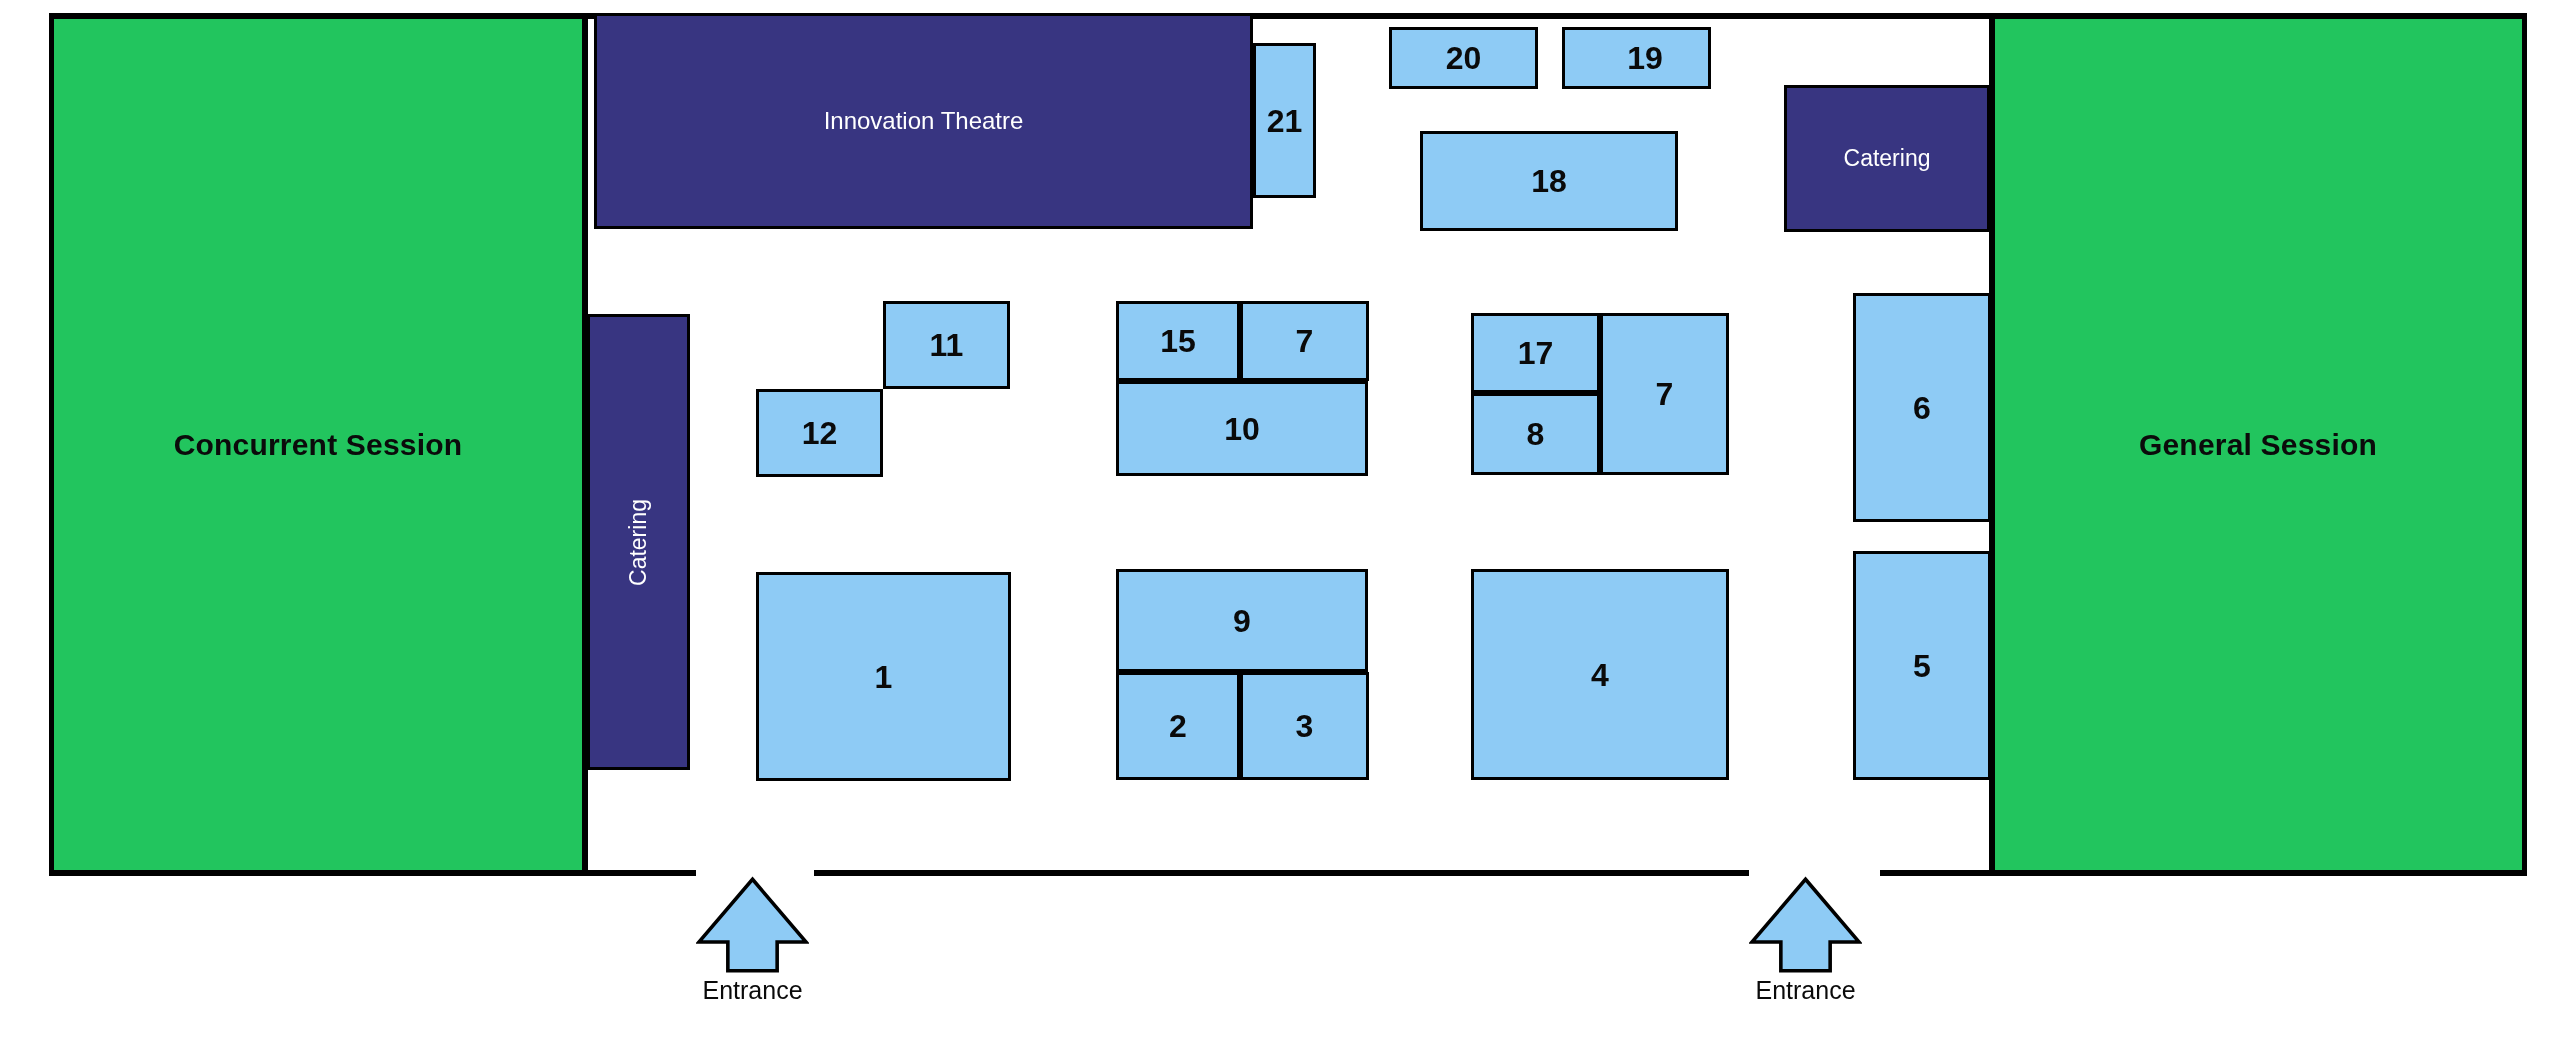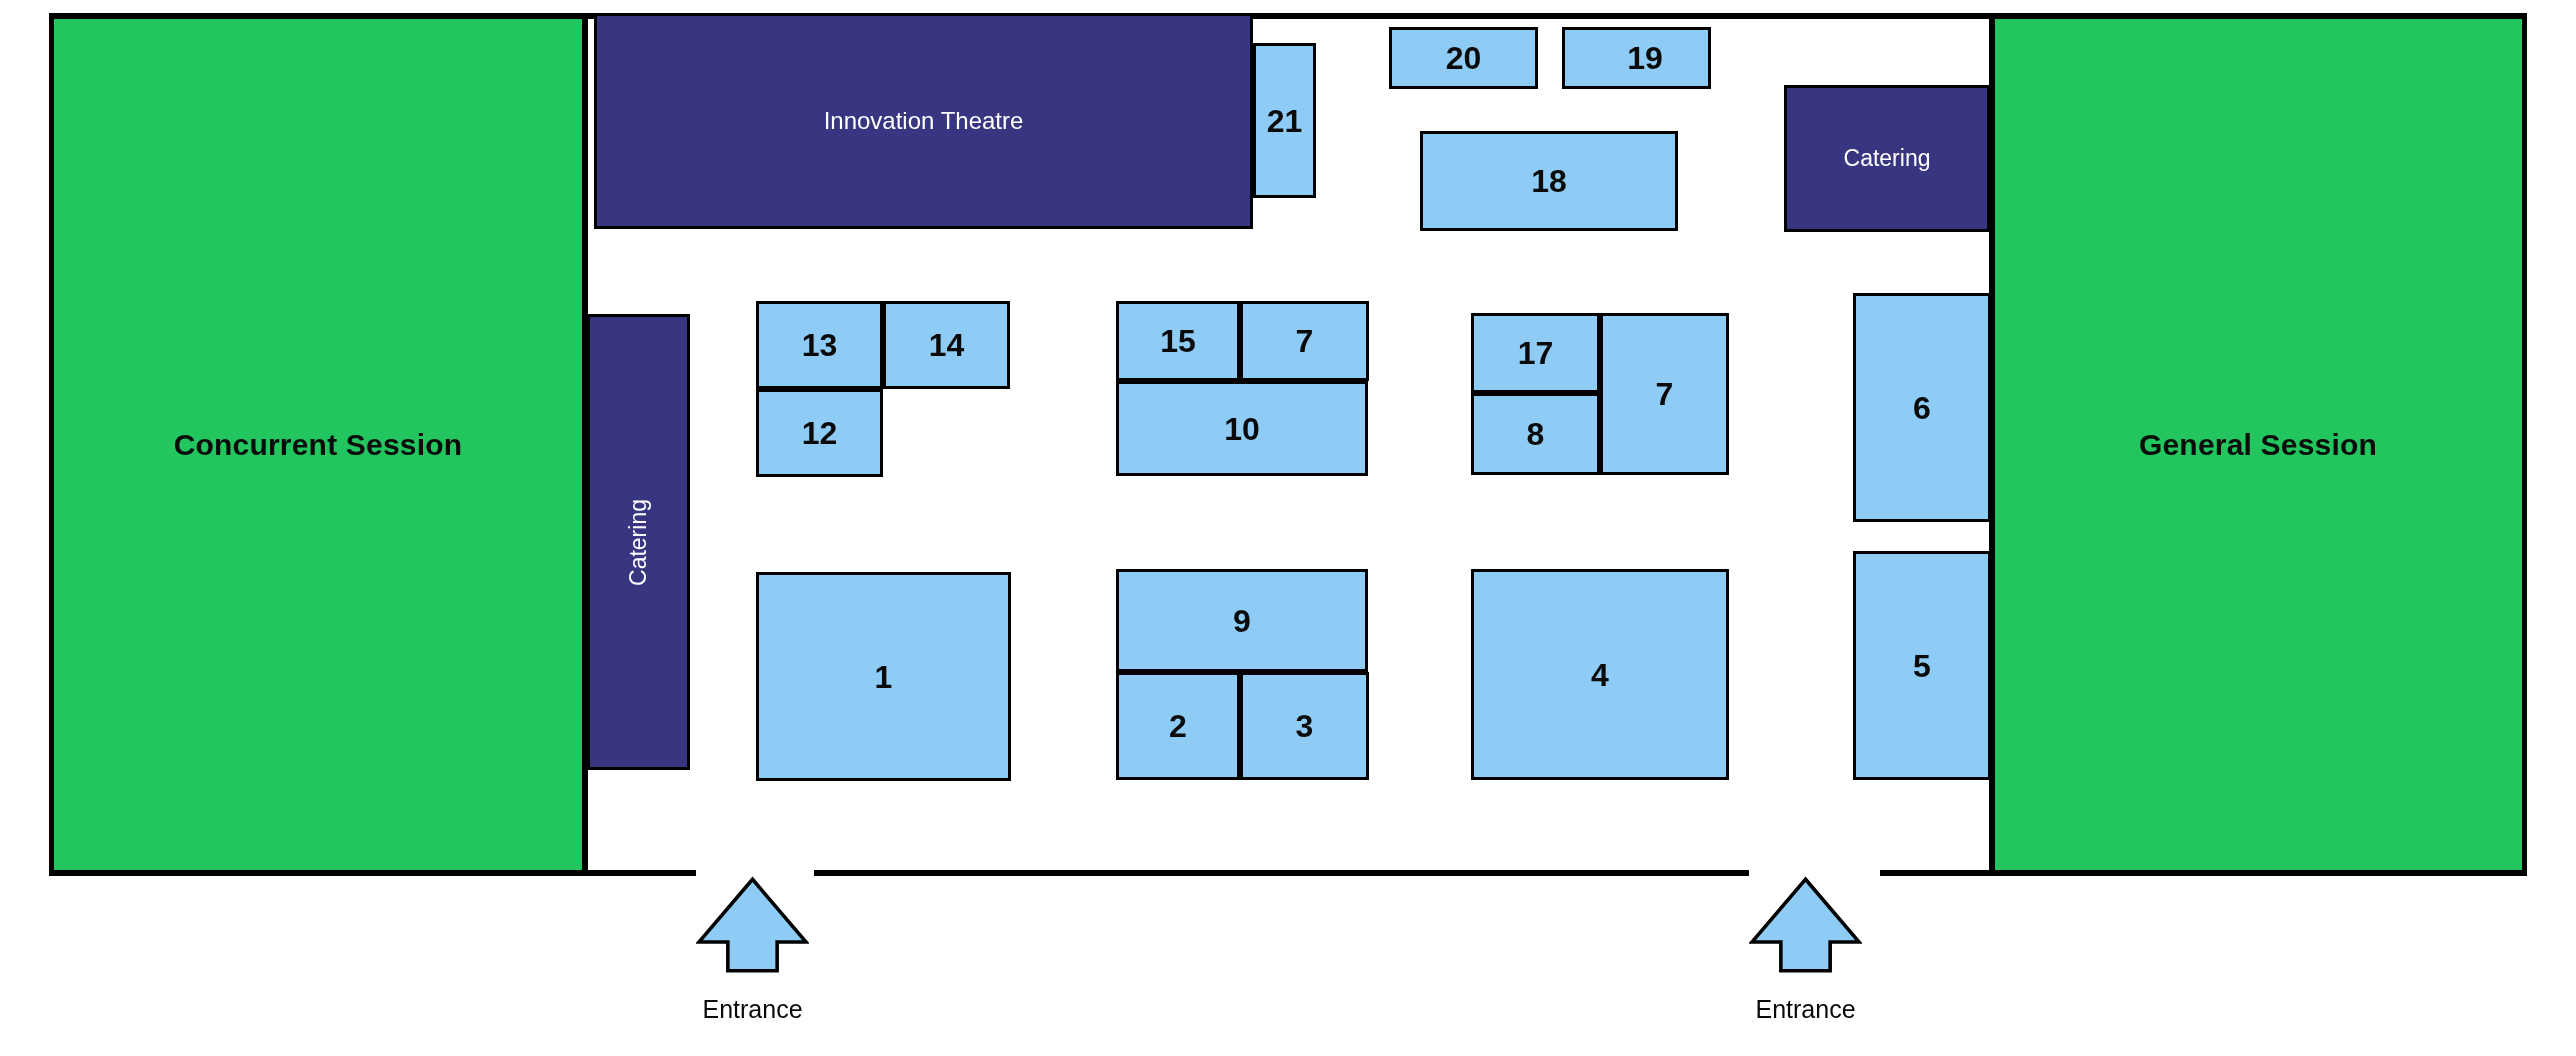--- a/index.html
+++ b/index.html
@@ -139,21 +139,21 @@
     width: 113px;
   }
   .entrance-arrow {
     display: block;
   }
   .entrance-label {
     text-align: center;
     font-size: 25px;
     font-weight: 400;
     color: #0a0a0a;
-    margin-top: 21px;
+    margin-top: 2px;
     white-space: nowrap;
   }
 </style>
 </head>
 <body>
 
 <div id="floorplan">
 
   <div class="session-room" id="room-concurrent">
     <span class="session-label">Concurrent Session</span>
@@ -191,25 +191,22 @@
   </div>
 
   <div class="booth" style="left:1562px; top:27px; width:149px; height:62px;padding-left:17px;">
     <span class="booth-label">19</span>
   </div>
 
   <div class="booth" style="left:1420px; top:131px; width:258px; height:100px;">
     <span class="booth-label">18</span>
   </div>
 
-  <div class="booth" style="left:756px; top:301px; width:127px; height:88px;">
-    <span class="booth-label">13</span>
-  </div>
   <div class="booth" style="left:883px; top:301px; width:127px; height:88px;">
-    <span class="booth-label">14</span>
+    <span class="booth-label">11</span>
   </div>
   <div class="booth" style="left:756px; top:389px; width:127px; height:88px;">
     <span class="booth-label">12</span>
   </div>
 
   <div class="booth" style="left:1116px; top:301px; width:124px; height:80px;">
     <span class="booth-label">15</span>
   </div>
   <div class="booth" style="left:1240px; top:301px; width:129px; height:80px;">
     <span class="booth-label">7</span>

